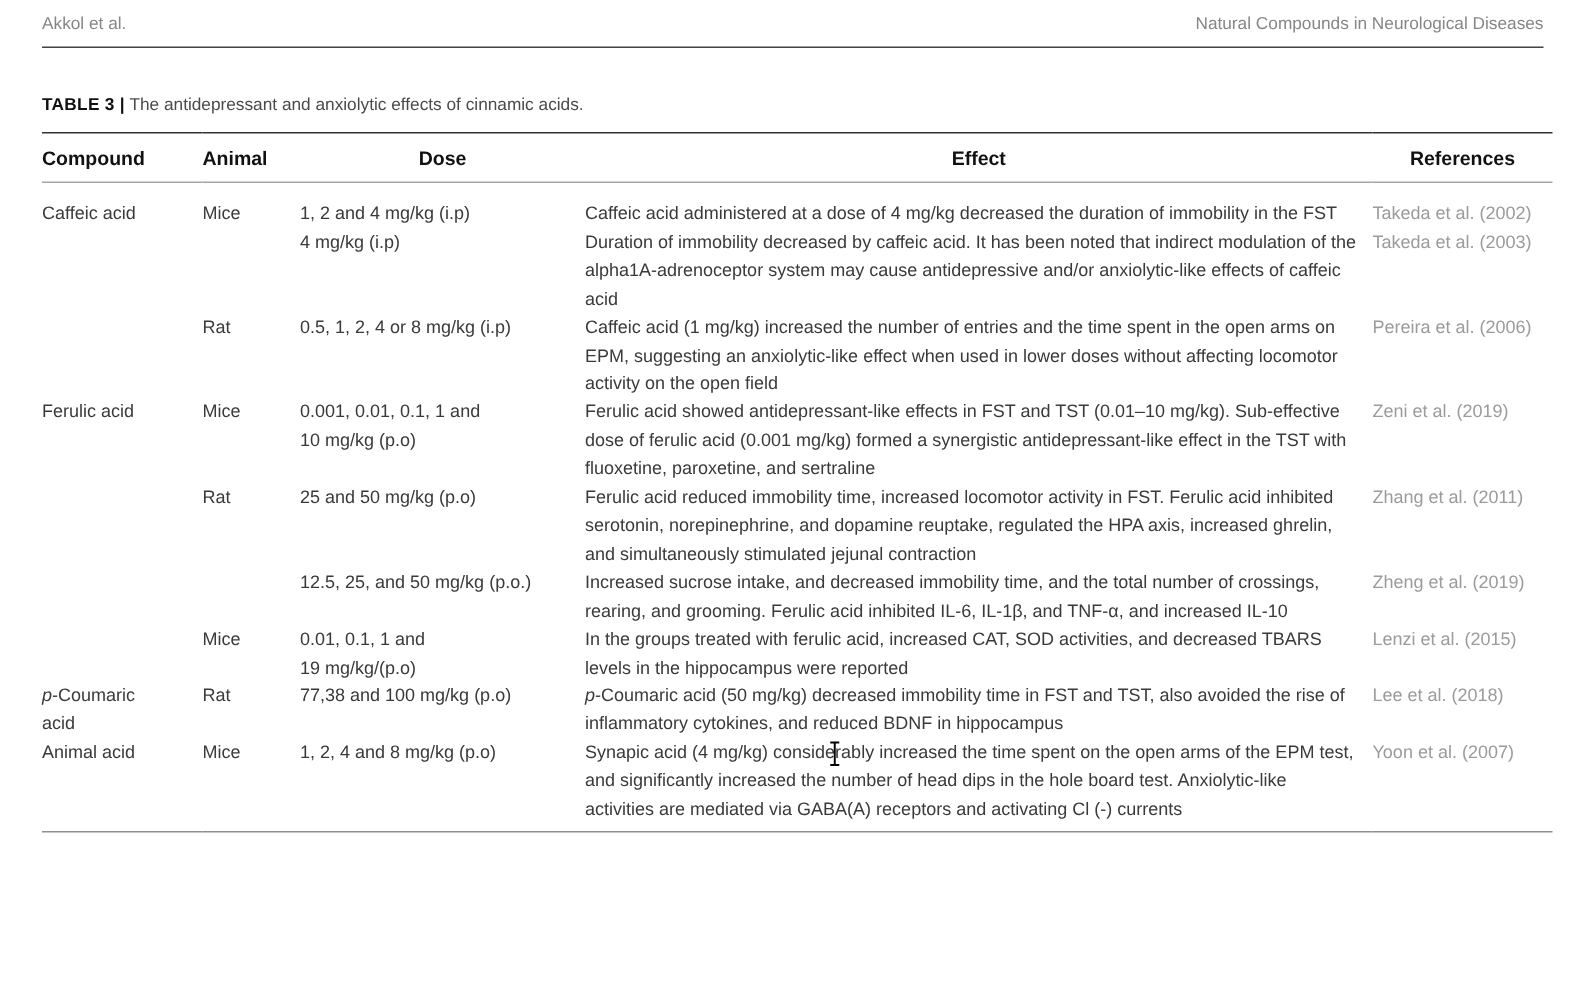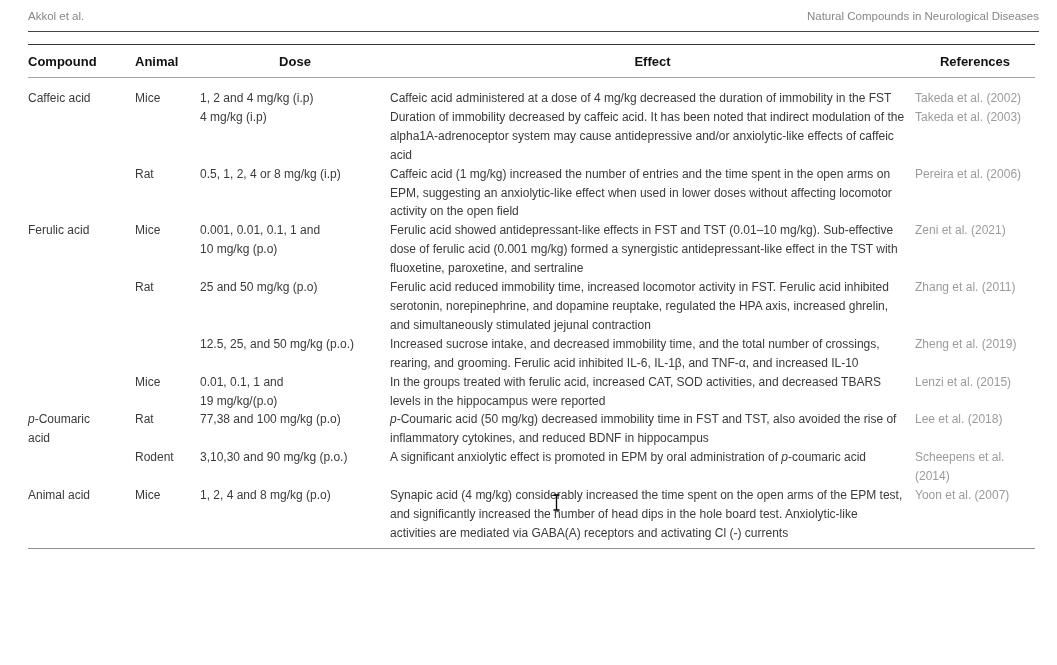--- a/index.html
+++ b/index.html
@@ -13,21 +13,21 @@
   }
   * { margin: 0; padding: 0; box-sizing: border-box; }
   html, body { background: var(--page-bg); }
   body {
     width: 1057px; height: 665px;
     font-family: "Liberation Sans", "DejaVu Sans", sans-serif;
     position: relative;
     overflow: hidden;
     color: var(--body-text);
   }
-  .page { padding: 0 18px 0 28px; }
+  .page { padding: 0 28px 0 28px; }
 
   
   .running-head {
     display: flex; justify-content: space-between; align-items: flex-end;
     padding-top: 10px; padding-bottom: 9px;
     border-bottom: 1.5px solid var(--rule-dark);
     font-size: 11.5px; color: var(--muted-text);
   }
 
   
@@ -76,20 +76,24 @@
 </head>
 <body>
 
 <div class="page">
 
   <div class="running-head">
     <span>Akkol et al.</span>
     <span>Natural Compounds in Neurological Diseases</span>
   </div>
 
+  <div class="table-caption">
+    <span class="caption-label">TABLE 3 |</span>
+    <span>The antidepressant and anxiolytic effects of cinnamic acids.</span>
+  </div>
 
   <table class="data-table">
     <colgroup>
       <col class="c-compound">
         <col class="c-animal">
         <col class="c-dose">
         <col class="c-effect">
         <col class="c-refs">
     </colgroup>
     <thead>
@@ -122,21 +126,21 @@
           <td class="dose-cell">0.5, 1, 2, 4 or 8 mg/kg (i.p)</td>
           <td class="effect-cell">Caffeic acid (1 mg/kg) increased the number of entries and the time spent in the open arms on EPM, suggesting an anxiolytic-like effect when used in lower doses without affecting locomotor activity on the open field</td>
           <td class="reference-cell">Pereira et al. (2006)</td>
         </tr>
         <tr>
           <td class="compound-cell">Ferulic acid</td>
           <td class="animal-cell">Mice</td>
           <td class="dose-cell">0.001, 0.01, 0.1, 1 and
 10 mg/kg (p.o)</td>
           <td class="effect-cell">Ferulic acid showed antidepressant-like effects in FST and TST (0.01–10 mg/kg). Sub-effective dose of ferulic acid (0.001 mg/kg) formed a synergistic antidepressant-like effect in the TST with fluoxetine, paroxetine, and sertraline</td>
-          <td class="reference-cell">Zeni et al. (2021)</td>
+          <td class="reference-cell">Zeni et al. (2019)</td>
         </tr>
         <tr>
           <td class="compound-cell"></td>
           <td class="animal-cell">Rat</td>
           <td class="dose-cell">25 and 50 mg/kg (p.o)</td>
           <td class="effect-cell">Ferulic acid reduced immobility time, increased locomotor activity in FST. Ferulic acid inhibited serotonin, norepinephrine, and dopamine reuptake, regulated the HPA axis, increased ghrelin, and simultaneously stimulated jejunal contraction</td>
           <td class="reference-cell">Zhang et al. (2011)</td>
         </tr>
         <tr>
           <td class="compound-cell"></td>
@@ -154,27 +158,20 @@
           <td class="reference-cell">Lenzi et al. (2015)</td>
         </tr>
         <tr>
           <td class="compound-cell"><i>p</i>-Coumaric acid</td>
           <td class="animal-cell">Rat</td>
           <td class="dose-cell">77,38 and 100 mg/kg (p.o)</td>
           <td class="effect-cell"><i>p</i>-Coumaric acid (50 mg/kg) decreased immobility time in FST and TST, also avoided the rise of inflammatory cytokines, and reduced BDNF in hippocampus</td>
           <td class="reference-cell">Lee et al. (2018)</td>
         </tr>
         <tr>
-          <td class="compound-cell"></td>
-          <td class="animal-cell">Rodent</td>
-          <td class="dose-cell">3,10,30 and 90 mg/kg (p.o.)</td>
-          <td class="effect-cell">A significant anxiolytic effect is promoted in EPM by oral administration of <i>p</i>-coumaric acid</td>
-          <td class="reference-cell">Scheepens et al. (2014)</td>
-        </tr>
-        <tr>
           <td class="compound-cell">Animal acid</td>
           <td class="animal-cell">Mice</td>
           <td class="dose-cell">1, 2, 4 and 8 mg/kg (p.o)</td>
           <td class="effect-cell">Synapic acid (4 mg/kg) considerably increased the time spent on the open arms of the EPM test, and significantly increased the number of head dips in the hole board test. Anxiolytic-like activities are mediated via GABA(A) receptors and activating Cl (-) currents</td>
           <td class="reference-cell">Yoon et al. (2007)</td>
         </tr>
       </tbody>
   </table>
 
 </div>

